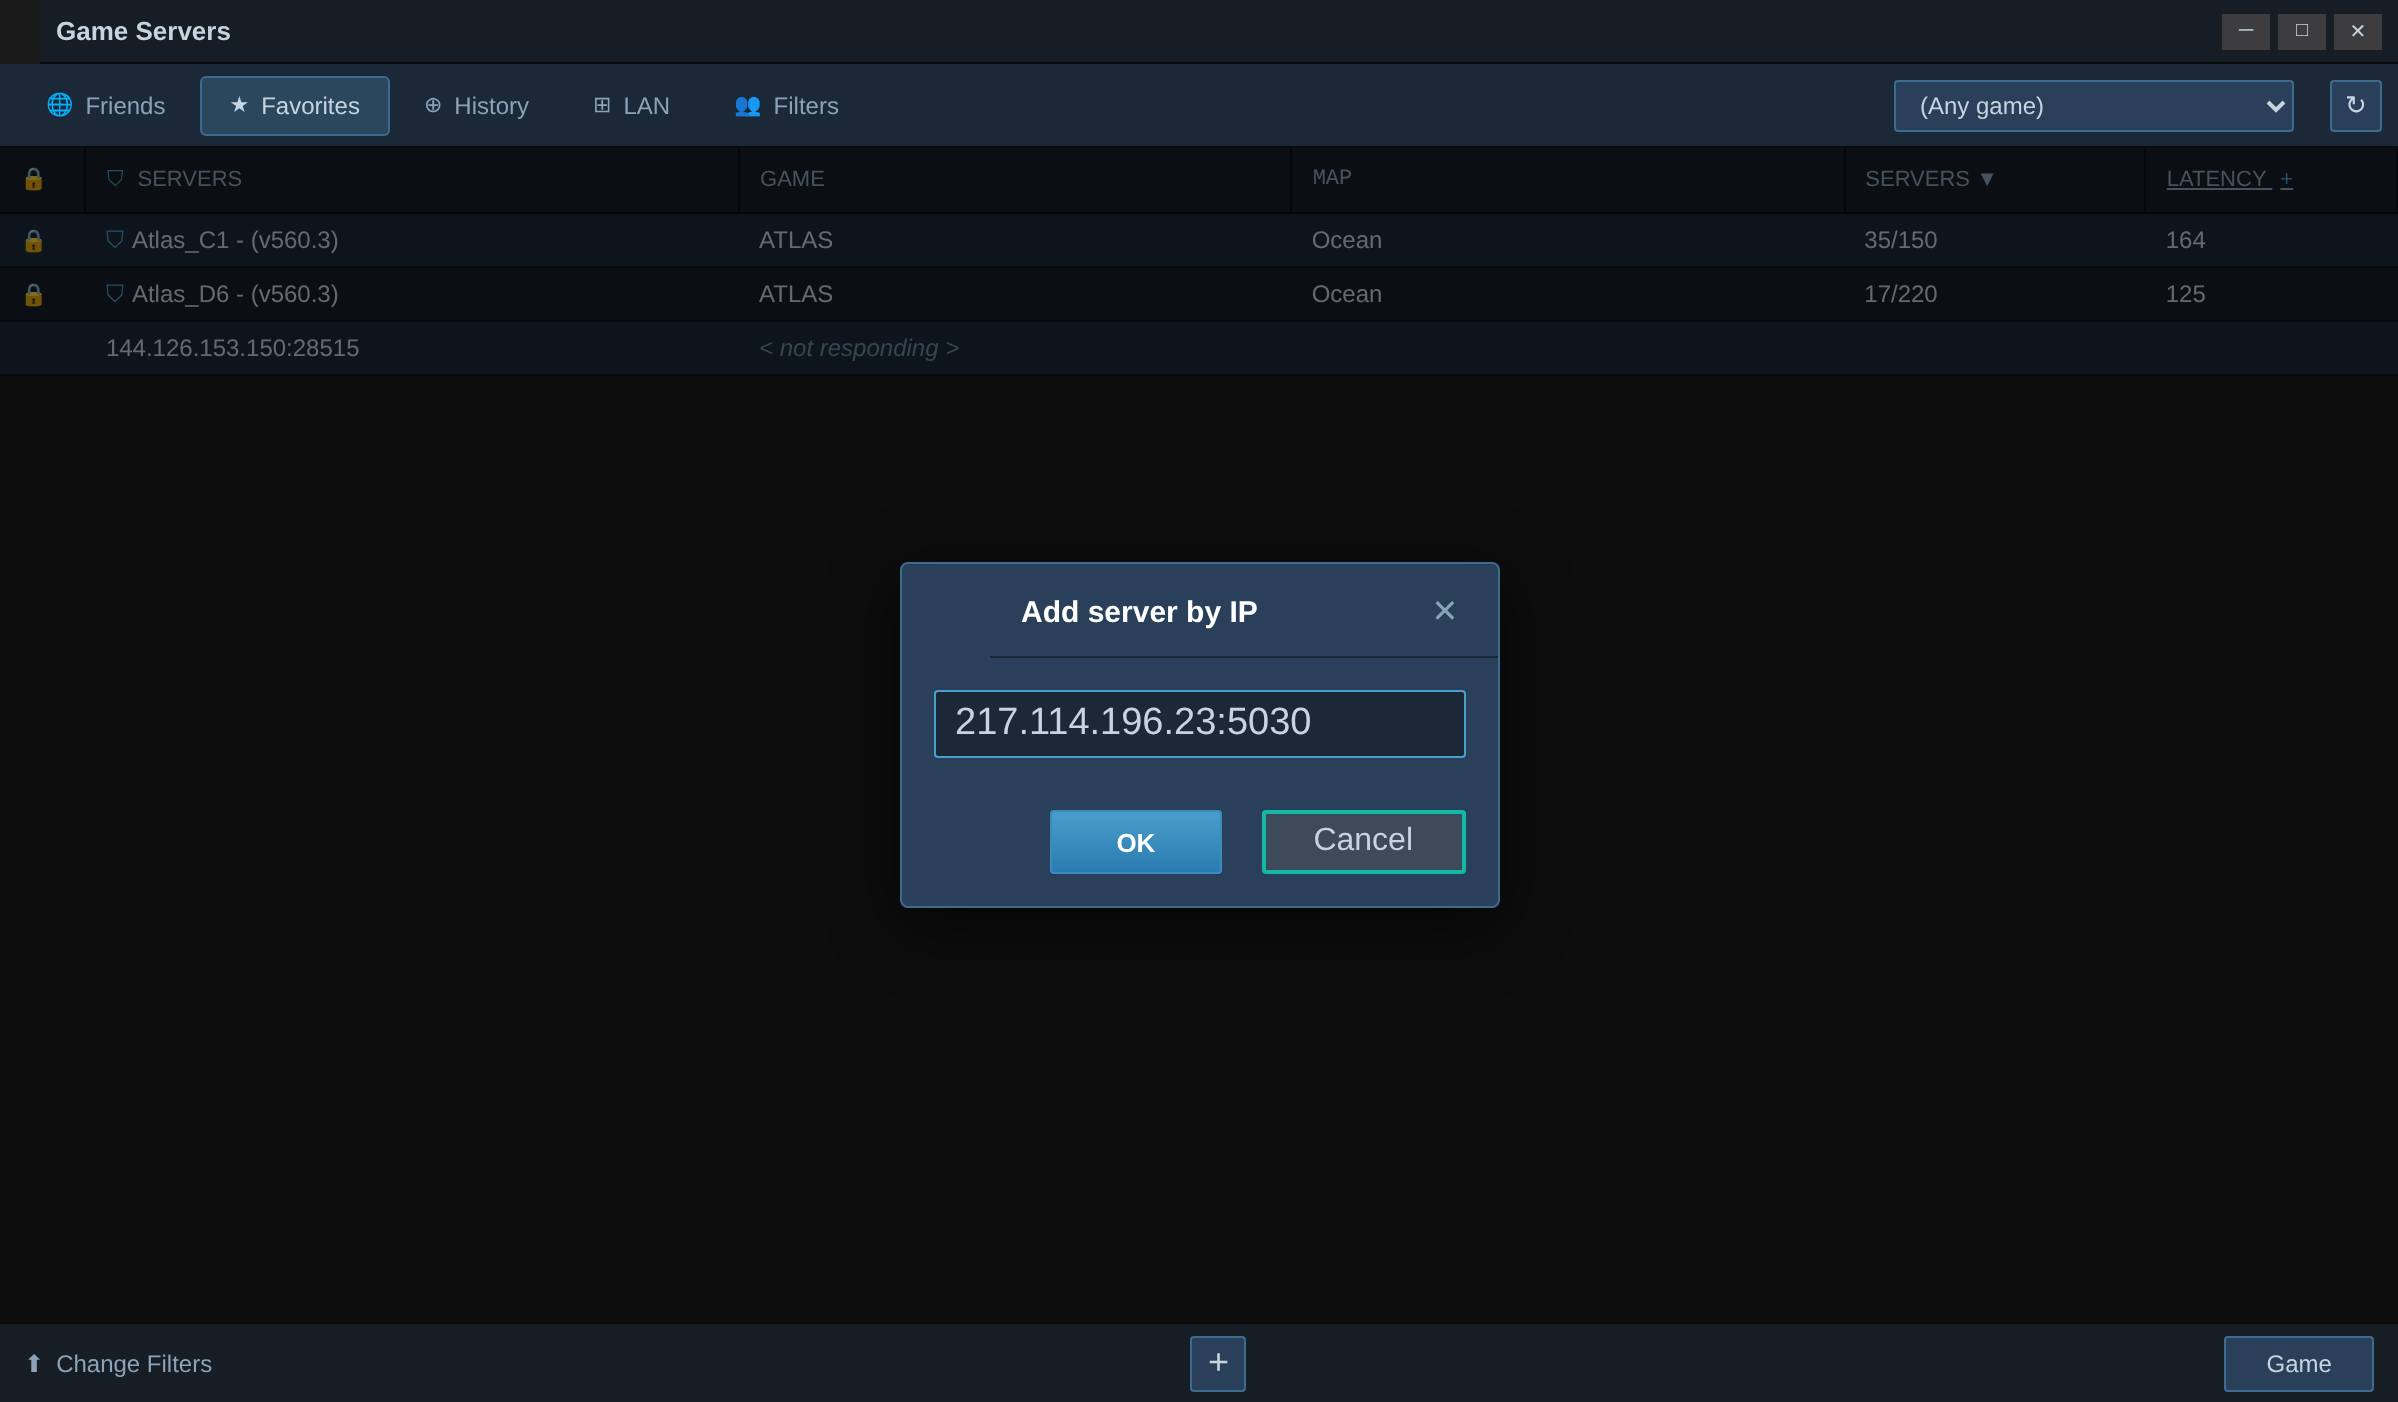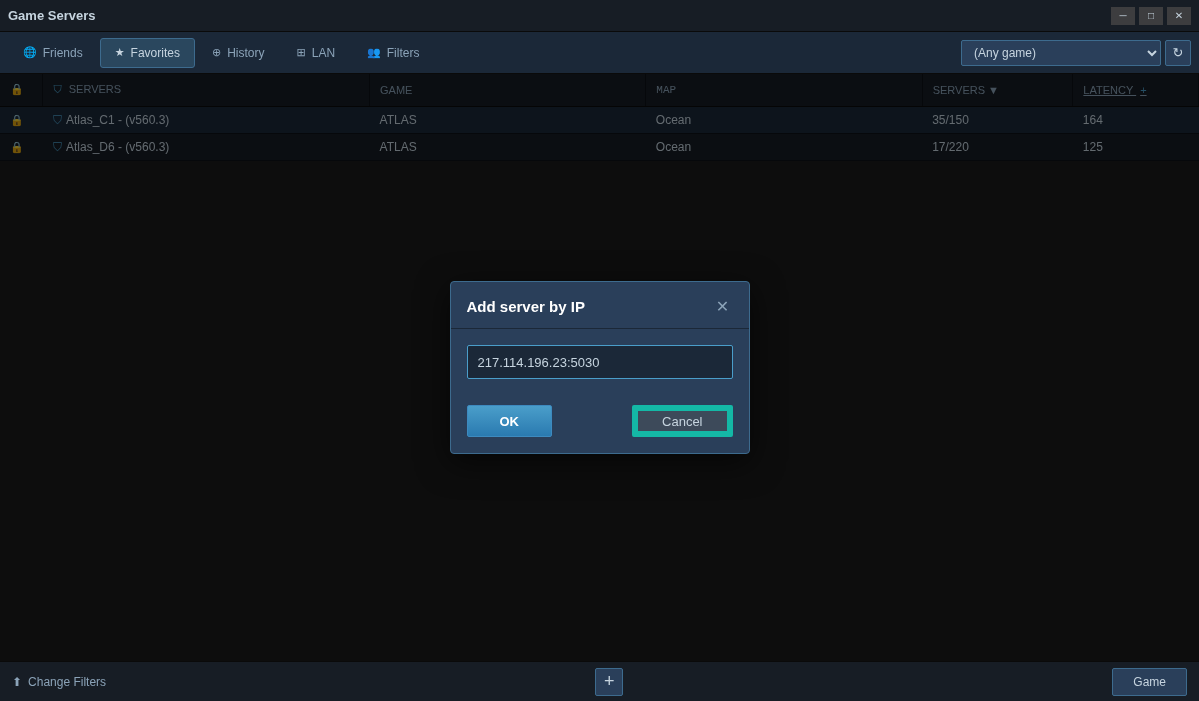--- a/index.html
+++ b/index.html
@@ -15,20 +15,21 @@
 
     
     .title-bar {
       background: #171d25;
       height: 32px;
       display: flex;
       align-items: center;
       justify-content: space-between;
       padding: 0 8px;
       border-bottom: 1px solid #0a0a0a;
+      margin-left: 20px;
     }
     .title-bar-title {
       color: #c6d4df;
       font-size: 13px;
       font-weight: bold;
     }
     .title-bar-controls {
       display: flex;
       gap: 4px;
     }
@@ -72,21 +73,21 @@
       background: #2a475e;
       border: 1px solid #3d6b8e;
       color: #c6d4df;
     }
     .tab-icon { font-size: 11px; }
 
     .game-filter {
       margin-left: auto;
       display: flex;
       align-items: center;
-      gap: 4px;
+      gap: 18px;
     }
     .game-select {
       background: #2a3f5a;
       border: 1px solid #3d6b8e;
       color: #c6d4df;
       height: 26px;
       padding: 0 8px;
       font-size: 12px;
       border-radius: 2px;
       width: 200px;
@@ -226,20 +227,21 @@
       width: 300px;
       padding: 0;
       box-shadow: 0 8px 32px rgba(0,0,0,0.6);
     }
     .dialog-header {
       display: flex;
       align-items: center;
       justify-content: space-between;
       padding: 14px 16px 12px;
       border-bottom: 1px solid #1b2838;
+      margin-left: 44px;
     }
     .dialog-title {
       font-size: 15px;
       font-weight: bold;
       color: #ffffff;
     }
     .dialog-close {
       background: none;
       border: none;
       color: #8ba3b8;
@@ -254,48 +256,48 @@
     .dialog-body {
       padding: 16px;
     }
     .dialog-input {
       width: 100%;
       background: #1b2838;
       border: 1px solid #4a9eca;
       color: #c6d4df;
       height: 32px;
       padding: 16px 10px;
-      font-size: 13px;
+      font-size: 19px;
       border-radius: 2px;
       outline: none;
     }
     .dialog-footer {
       padding: 10px 16px 16px;
       display: flex;
-      gap: 8px;
-      justify-content: space-between;
+      gap: 20px;
+      justify-content: flex-end;
     }
     .btn-ok {
       background: linear-gradient(to bottom, #4a9eca, #2a7ab0);
       border: 1px solid #3d8abf;
       color: #ffffff;
       height: 32px;
       padding: 0 32px;
       font-size: 13px;
       cursor: pointer;
       border-radius: 2px;
       font-weight: bold;
     }
     .btn-cancel {
       background: #3d4a5a;
-      border: 6px solid #14b8a6;
+      border: 2px solid #14b8a6;
       color: #c6d4df;
       height: 32px;
       padding: 0 24px;
-      font-size: 13px;
+      font-size: 16px;
       cursor: pointer;
       border-radius: 2px;
     }
   </style>
 </head>
 <body>
 
 <div class="title-bar">
   <span class="title-bar-title">Game Servers</span>
   <div class="title-bar-controls">
@@ -366,20 +368,28 @@
           <td>164</td>
         </tr>
         <tr class="table-row">
           <td><span style="color:#8ba3b8;font-size:11px;">🔒</span></td>
           <td><span style="color:#4a9eca;margin-right:4px;font-size:12px;">⛉</span>Atlas_D6 - (v560.3)</td>
           <td>ATLAS</td>
           <td>Ocean</td>
           <td>17/220</td>
           <td>125</td>
         </tr>
+        <tr class="table-row">
+          <td></td>
+          <td>144.126.153.150:28515</td>
+          <td><span class="not-responding">&lt; not responding &gt;</span></td>
+          <td></td>
+          <td></td>
+          <td></td>
+        </tr>
       </tbody>
   </table>
 
   <div class="overlay">
     <div class="dialog">
       <div class="dialog-header">
         <span class="dialog-title">Add server by IP</span>
         <button class="dialog-close">✕</button>
       </div>
       <div class="dialog-body">

